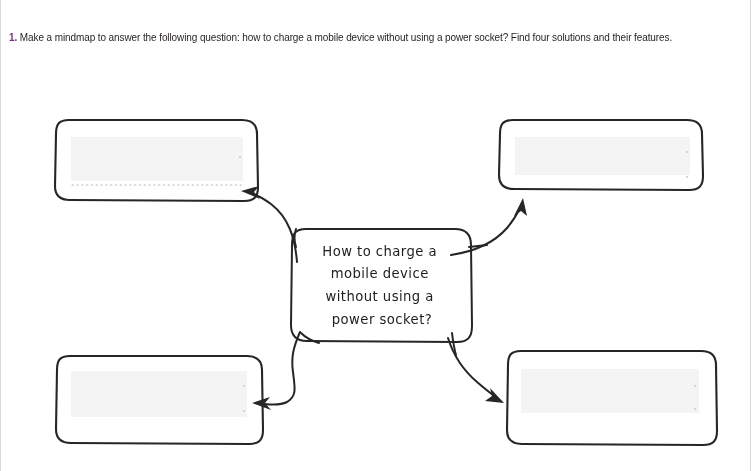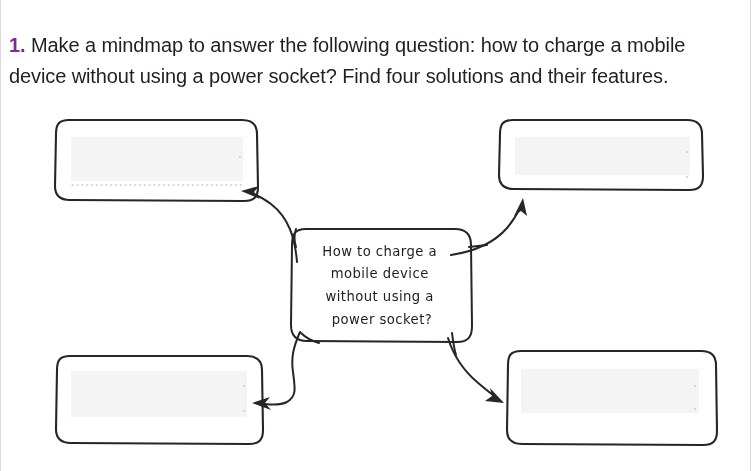--- a/index.html
+++ b/index.html
@@ -21,21 +21,21 @@
     border-left: 1px solid #d9d9d9;
     border-right: 1px solid #d9d9d9;
   }
   
   #prompt {
     position: absolute;
     left: 8px;
     top: 30px;
     width: 690px;
     font-family: "Liberation Sans", "DejaVu Sans", sans-serif;
-    font-size: 20px;
+    font-size: 10px;
     line-height: 1.55;
     color: #231f20;
     letter-spacing: -0.1px;
   }
   #prompt .qnum {
     font-weight: bold;
     color: #7b2d8e;
   }
   #prompt .qtext {
     color: #231f20;

